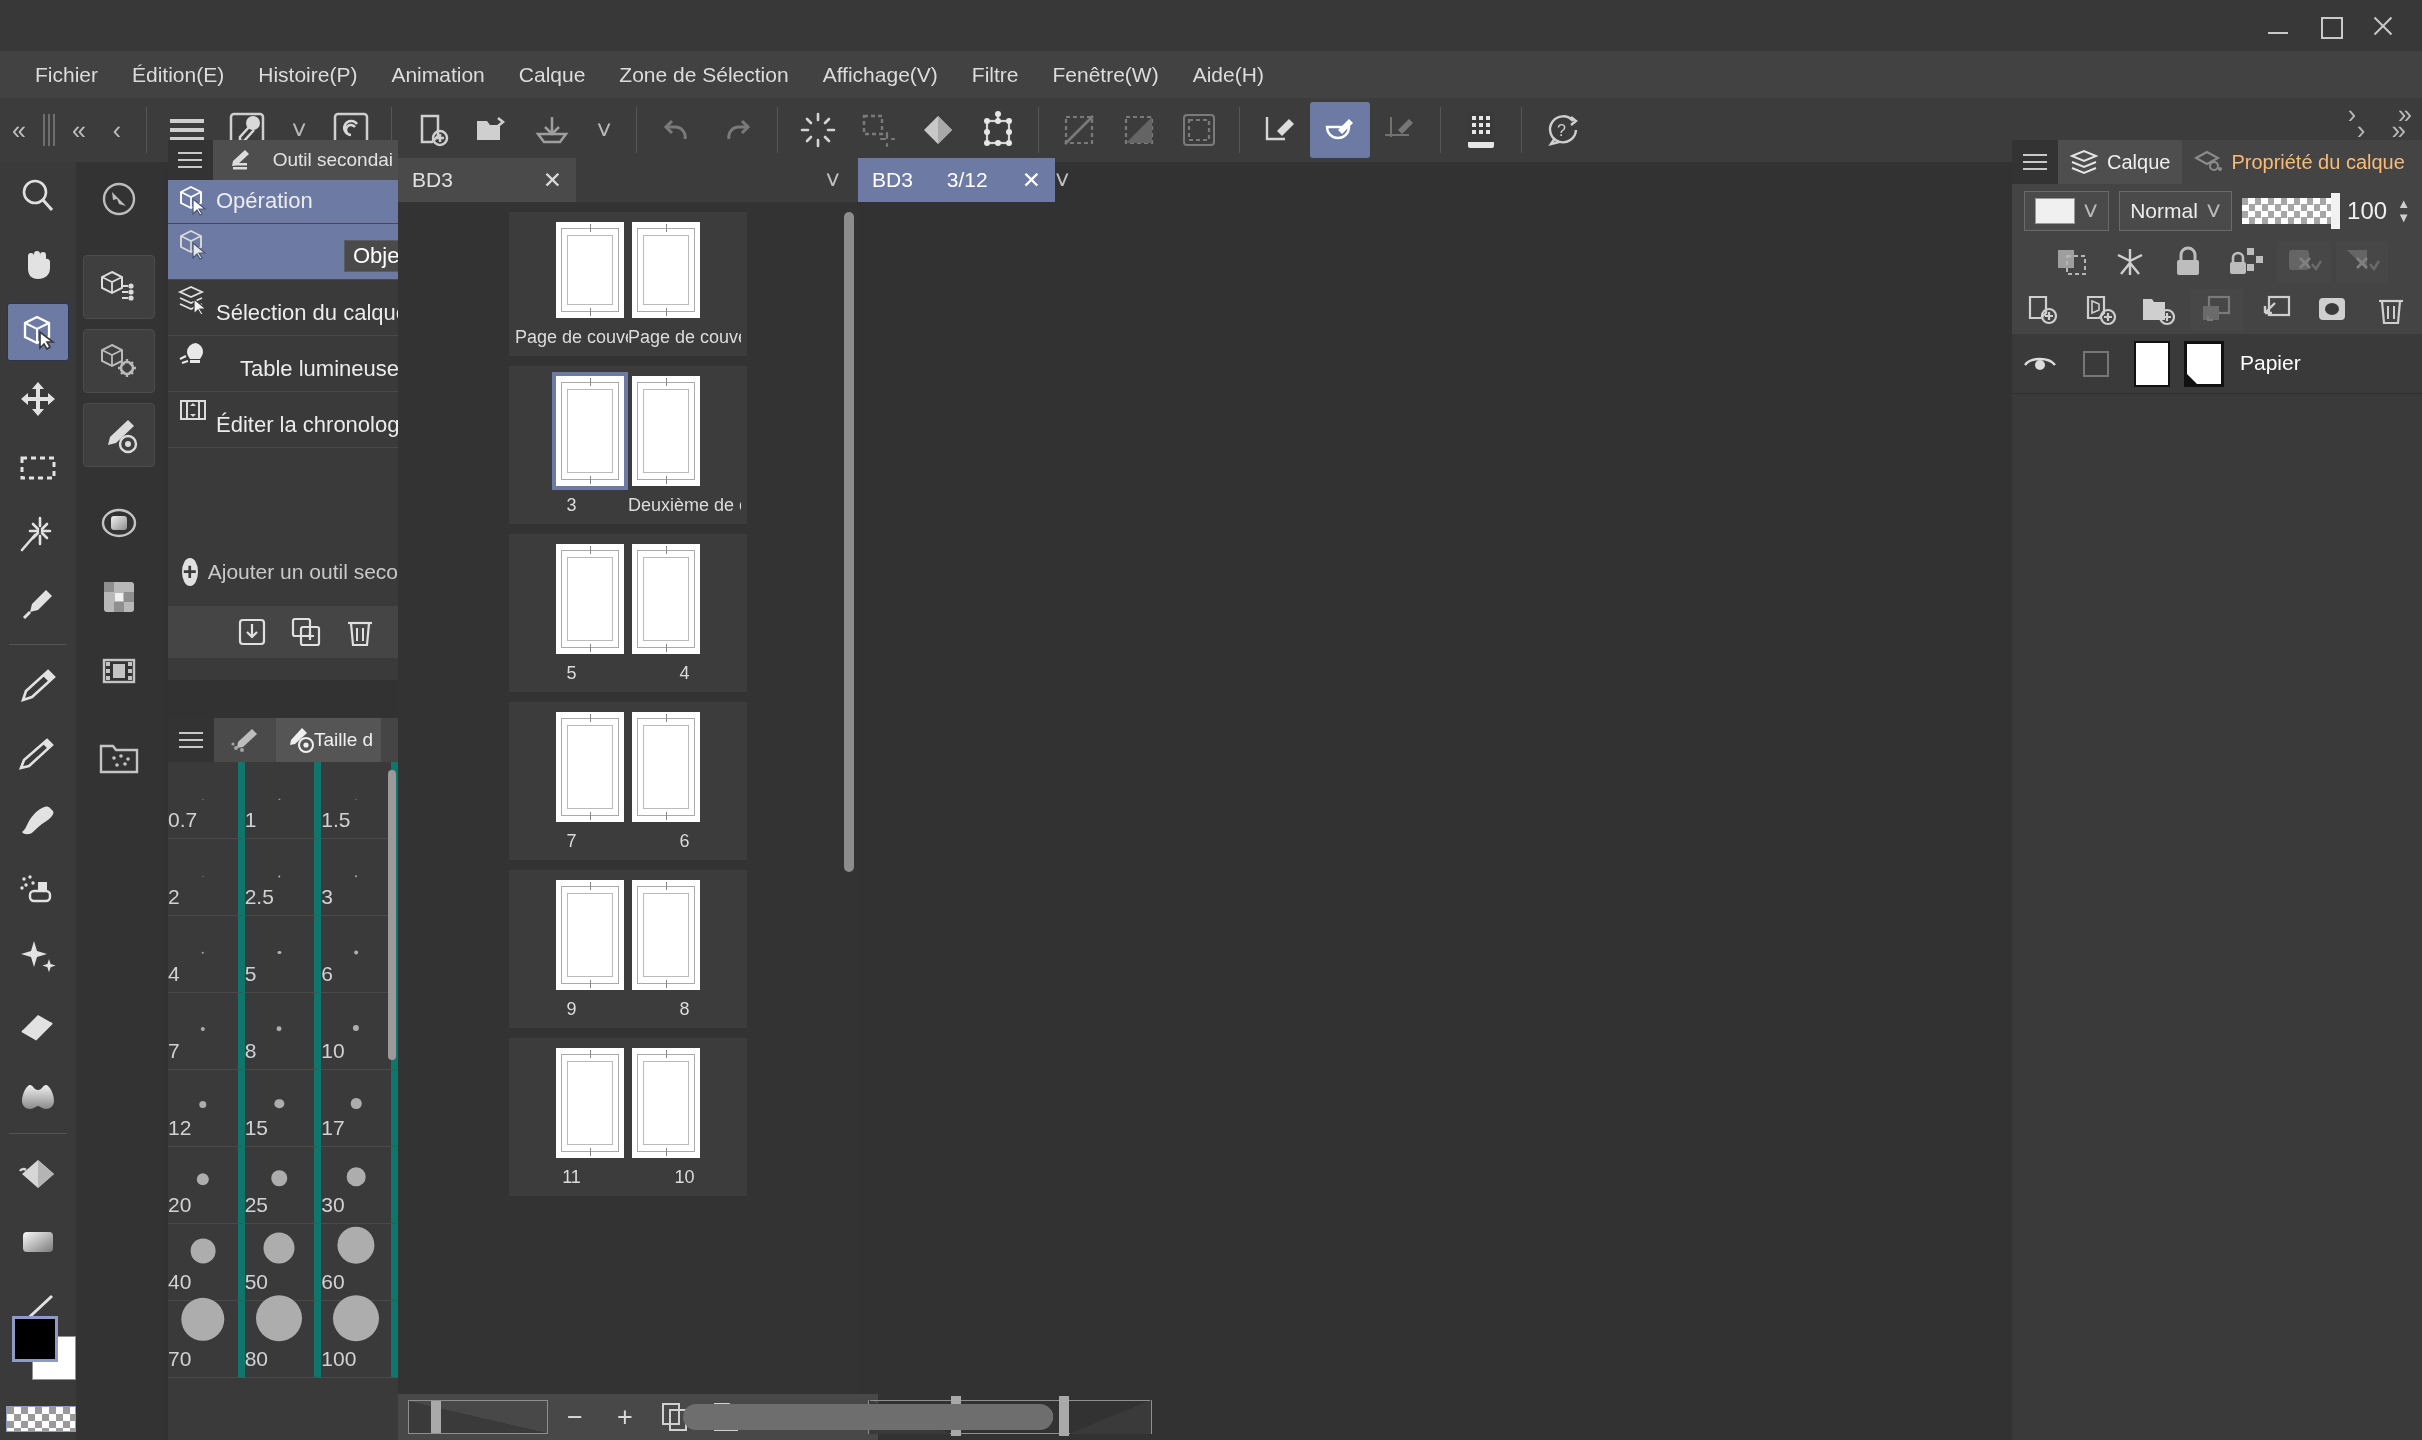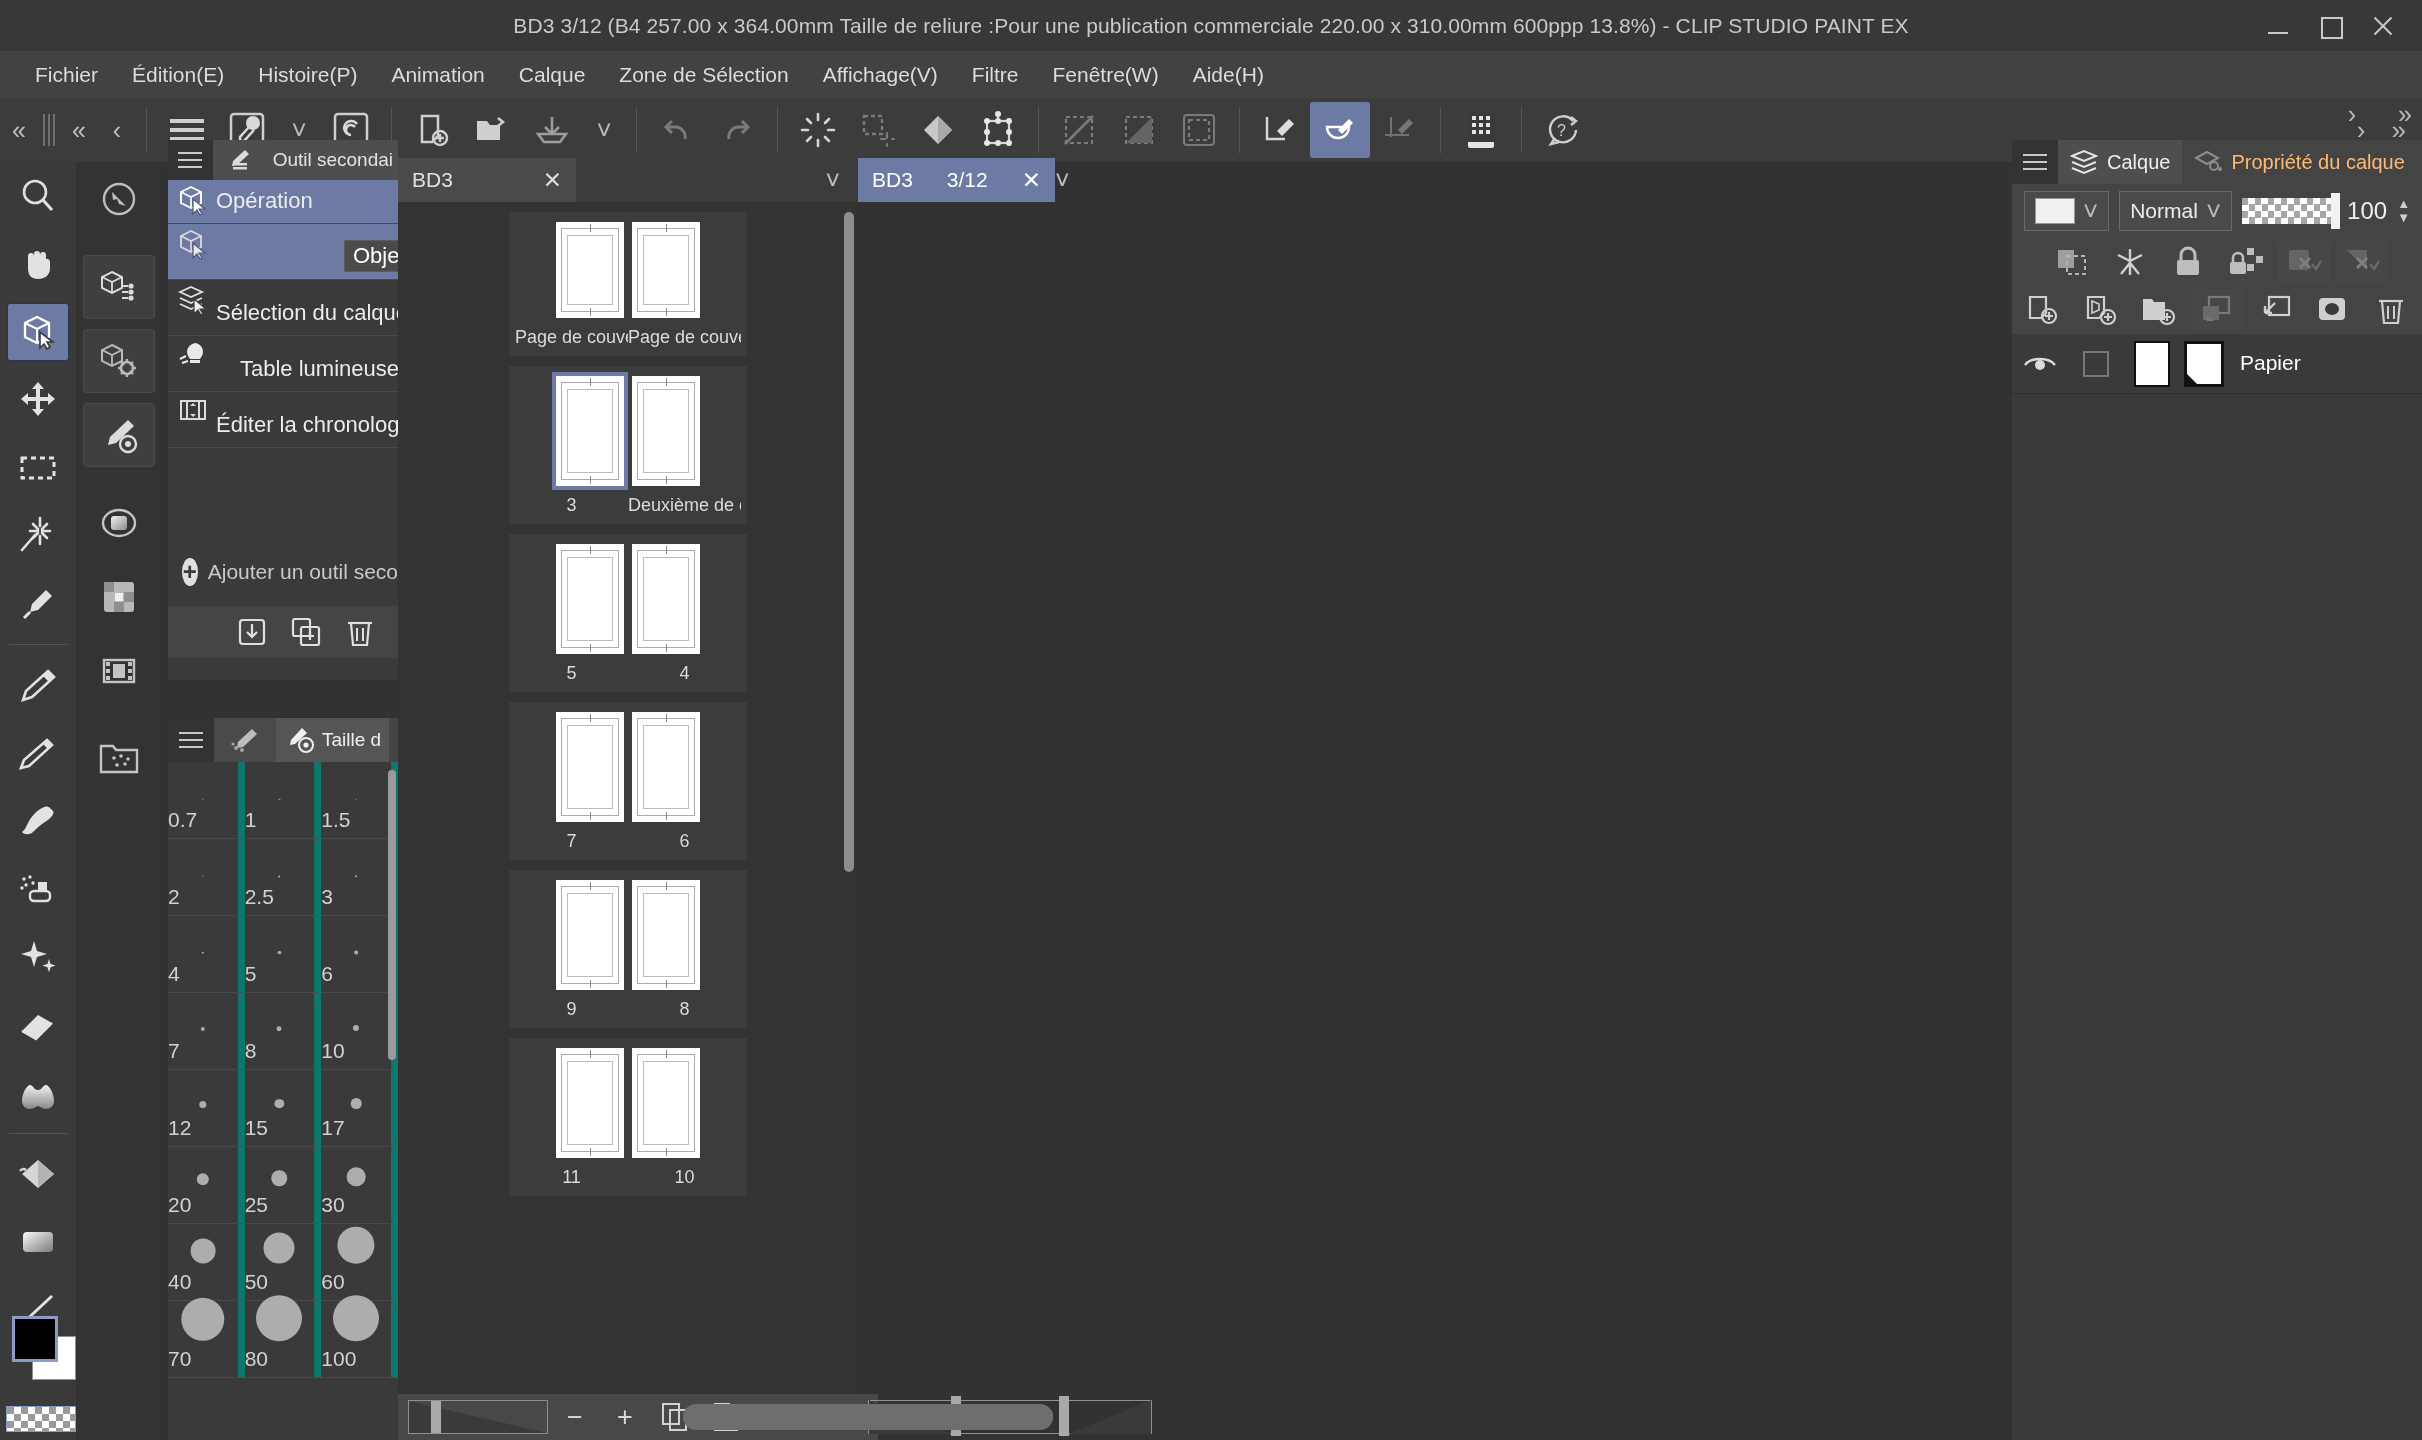--- a/index.html
+++ b/index.html
@@ -91,21 +91,21 @@
   .addtool{ position:absolute; left:0; top:370px; width:230px; height:44px; display:flex; align-items:center; gap:10px; padding-left:14px;}
   .addtool .plus{ width:28px;height:28px;border-radius:50%;background:#e0e0e0;color:#3a3a3a;display:flex;align-items:center;justify-content:center;font-size:24px;font-weight:bold;line-height:1;}
   .addtool span{ font-size:21px; color:#c9c9c9; white-space:nowrap;}
   .stfooter{ position:absolute; left:0; top:426px; width:230px; height:52px; background:#454545;
      display:flex; align-items:center; justify-content:flex-end; gap:22px; padding-right:22px;}
 
   
   .brushpanel{ position:absolute; left:168px; top:718px; width:230px; bottom:0; background:#3a3a3a;}
   .bp-hdr{ height:44px; display:flex; align-items:center; background:#454545;}
   .bp-tabicon{ width:62px;height:44px;display:flex;align-items:center;justify-content:center;background:#4a4a4a;}
-  .bp-tab{ display:flex;align-items:center;gap:8px;height:44px;padding:0 8px;background:#555;color:#f0f0f0;font-size:19px;white-space:nowrap;overflow:hidden;}
+  .bp-tab{ display:flex;align-items:center;gap:0;height:44px;padding:0 8px;background:#555;color:#f0f0f0;font-size:19px;white-space:nowrap;overflow:hidden;}
   .bgrid{ display:grid; grid-template-columns:repeat(3,1fr); }
   .bcell{ height:77px; border-right:7px solid #0f766e; border-bottom:1px solid #4a4a4a;
      display:flex; flex-direction:column; justify-content:flex-end; padding-bottom:6px; position:relative;}
   .bdot{ position:absolute; left:50%; top:50%; transform:translate(-50%,-95%); background:#adadad; border-radius:50%;}
   .blabel{ font-size:21px; color:#d2d2d2; position:relative; z-index:2;}
   .bpscroll{ position:absolute; right:2px; top:52px; width:8px; height:290px; background:#9a9a9a; border-radius:4px;}
 
   
   .pagepanel{ position:absolute; left:398px; top:158px; width:460px; bottom:46px; background:#333;}
   .pp-tabs{ height:44px; background:#3c3c3c; display:flex; align-items:center; }
@@ -193,21 +193,20 @@
   .rightarrows{ position:absolute; right:10px; top:100px; display:flex; gap:42px; color:#b9b9b9; font-size:25px;}
 
   svg{ display:block; }
 </style>
 </head>
 <body>
 
 <div class="app">
 
   <div class="titlebar">
-    <div class="ttl">BD3 3/12 (B4 257.00 x 364.00mm Taille de reliure :Pour une publication commerciale 220.00 x 310.00mm 600ppp 13.8%)  - CLIP STUDIO PAINT EX</div>
     <div class="winbtns">
       <div class="winbtn wb-min"></div>
       <div class="winbtn wb-max"></div>
       <div class="winbtn wb-close"></div>
     </div>
   </div>
 
   <div class="menubar">
     <div class="mi">Fichier</div>
     <div class="mi">Édition(E)</div>

